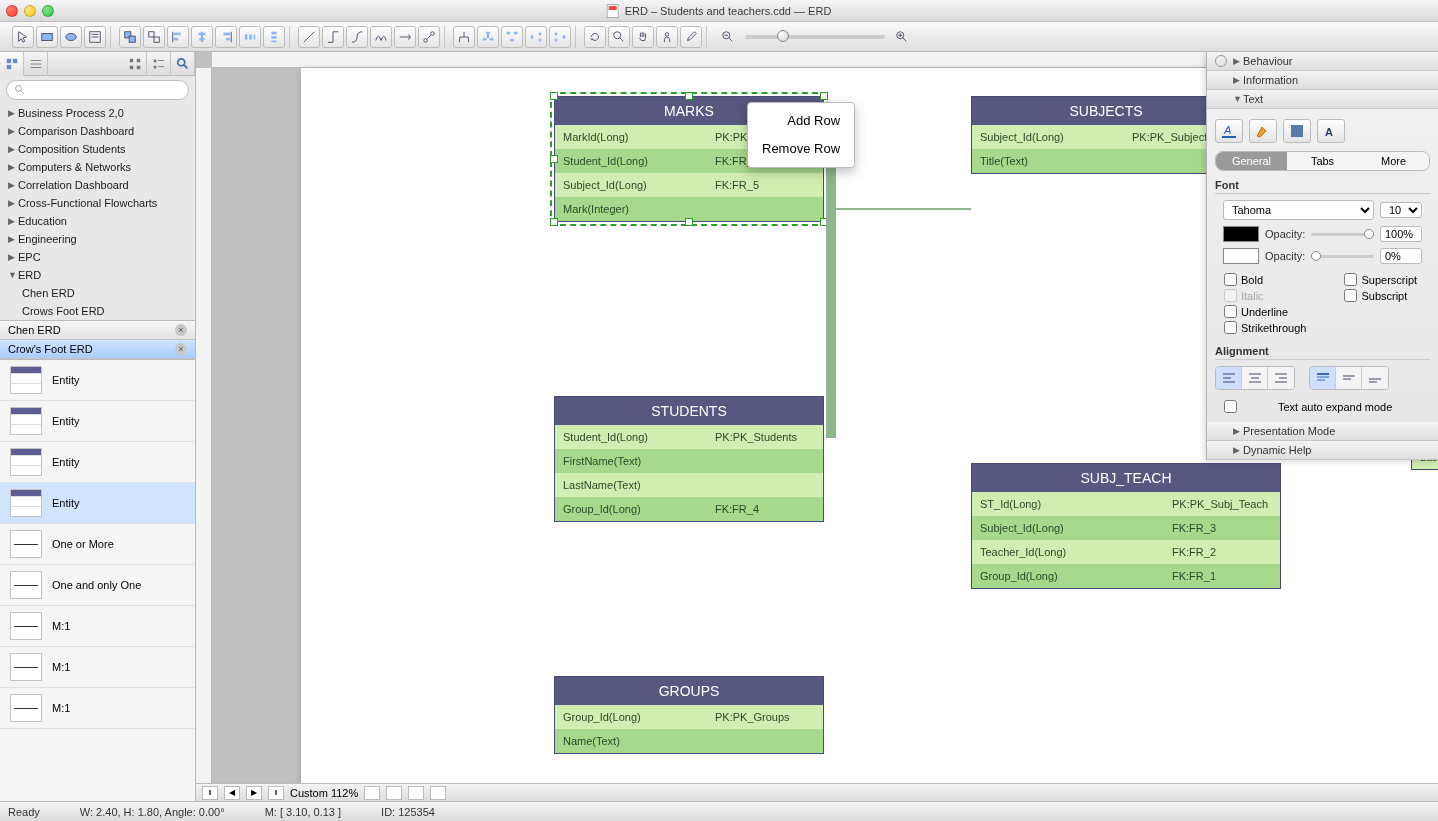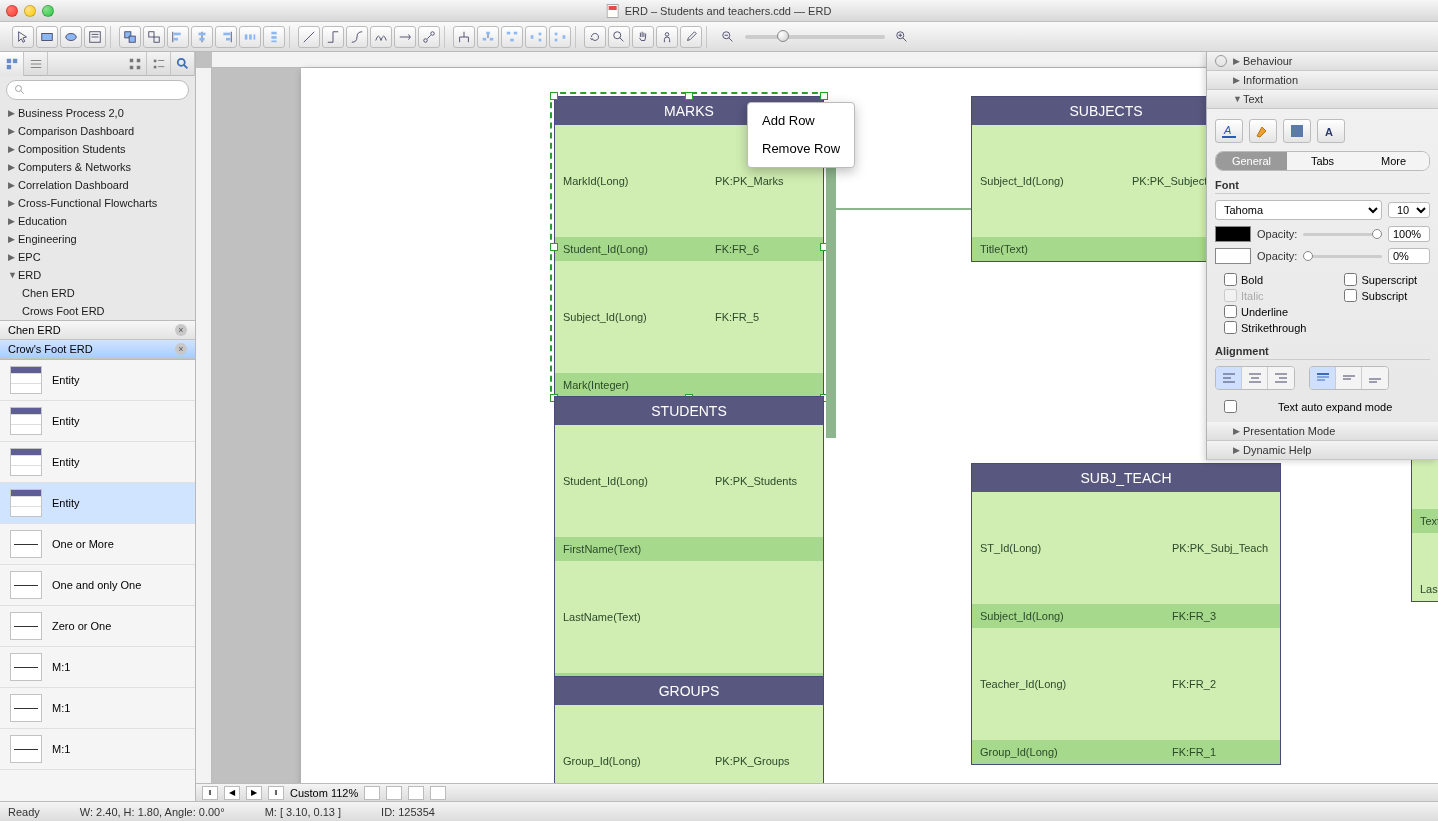--- a/index.html
+++ b/index.html
@@ -58,43 +58,43 @@
 
 
 .canvas-wrap{flex:1; position:relative; background:#c0c0c0; overflow:hidden;}
 .ruler-h{position:absolute; top:0; left:16px; right:0; height:16px; background:#f3f3f3; border-bottom:1px solid #bbb;}
 .ruler-v{position:absolute; top:16px; left:0; bottom:0; width:16px; background:#f3f3f3; border-right:1px solid #bbb;}
 .paper{position:absolute; top:16px; left:105px; width:1200px; height:760px; background:#fff; box-shadow:2px 3px 8px rgba(0,0,0,.3);}
 
 
 .entity{position:absolute; border:1px solid #4a4a7a; background:#d1eeb2;}
 .entity-header{background:#57577f; color:#fff; font-weight:normal; text-align:center; padding:6px; font-size:14px;}
-.entity-row{display:flex; padding:6px 8px; font-size:13px; color:#2a4a2a;margin-top:44px;}
+.entity-row{display:flex; padding:6px 8px; font-size:13px; color:#2a4a2a;}
 .entity-row:nth-child(even){background:#a7d98c;}
 .entity-row:nth-child(odd){background:#d1eeb2;}
 .entity-row .col1{flex:1;}
 .entity-row .col2{flex:0 0 auto; min-width:100px;}
 .entity.selected{outline:2px dashed #2aa02a; outline-offset:2px;}
 .sel-handle{width:8px; height:8px; background:#fff; border:1px solid #2aa02a; position:absolute;}
 
 
 .context-menu{position:absolute; background:#fff; border:1px solid #bbb; border-radius:4px; box-shadow:0 4px 12px rgba(0,0,0,.25); padding:4px 0; z-index:100;}
-.context-menu-item{padding:4px 14px; cursor:pointer; font-size:13px; line-height:20px;}
+.context-menu-item{padding:4px 14px; cursor:pointer; font-size:13px; line-height:20px;text-align:right;}
 
 
 .right-panel{position:absolute; top:0; right:0; width:232px; background:linear-gradient(#f2f2f2,#e6e6e6); border-left:1px solid #b4b4b4; z-index:50; box-shadow:-2px 2px 6px rgba(0,0,0,.15);}
 .rp-section-head{display:flex; align-items:center; padding:3px 8px; background:linear-gradient(#f4f4f4,#dedede); border-bottom:1px solid #c8c8c8; cursor:pointer; color:#333;}
 .rp-section-head .caret{width:10px; font-size:9px; color:#666;}
 .rp-text-body{padding:6px 8px;}
 .rp-format-btns{display:flex; gap:6px; padding:4px 0 8px;}
 .rp-format-btn{width:28px; height:24px; border:1px solid #bcbcbc; background:linear-gradient(#fff,#e4e4e4); border-radius:3px; display:flex; align-items:center; justify-content:center;}
 .rp-tabs{display:flex; border:1px solid #bbb; border-radius:8px; overflow:hidden;}
 .rp-tab{flex:1; text-align:center; padding:3px 0; cursor:pointer; background:#f4f4f4;}
 .rp-tab.active{background:#9a9a9a; color:#fff;}
-.rp-field-row{display:flex; align-items:center; gap:6px; margin:6px 0;}
+.rp-field-row{display:flex; align-items:center; gap:6px; margin:6px 8px;}
 .rp-select{flex:1; height:20px; border:1px solid #bbb; border-radius:3px; padding:0 4px; background:#fff;}
 .rp-num{width:42px; height:16px; border:1px solid #bbb; border-radius:3px; padding:0 4px; background:#fff;}
 .rp-swatch{width:36px; height:16px; border:1px solid #888;}
 .rp-slider{flex:1; height:3px; background:#ccc; position:relative; border-radius:2px;}
 .rp-slider-thumb{width:10px;height:10px; border-radius:50%; border:1px solid #888; background:#fff; position:absolute; top:-4px;}
 .rp-check-row{display:flex; align-items:center; gap:4px; margin:3px 9px;}
 .rp-label-sm{color:#333; font-size:11px;}
 .rp-align-group{display:flex; border:1px solid #bbb; border-radius:4px; overflow:hidden;}
 .rp-align-btn{width:26px; height:22px; border-right:1px solid #ccc; display:flex; align-items:center; justify-content:center; background:#f4f4f4;}
 .rp-align-btn.active{background:#cfe0ff;}
@@ -462,24 +462,20 @@
           </div>
           <span>Entity</span>
         </div>
         <div class="shape-item">
           <div class="conn-thumb"></div>
           <span>One or More</span>
         </div>
         <div class="shape-item">
           <div class="conn-thumb"></div>
           <span>One and only One</span>
-        </div>
-        <div class="shape-item">
-          <div class="conn-thumb"></div>
-          <span>Zero or One</span>
         </div>
         <div class="shape-item">
           <div class="conn-thumb"></div>
           <span>M:1</span>
         </div>
         <div class="shape-item">
           <div class="conn-thumb"></div>
           <span>M:1</span>
         </div>
         <div class="shape-item">

